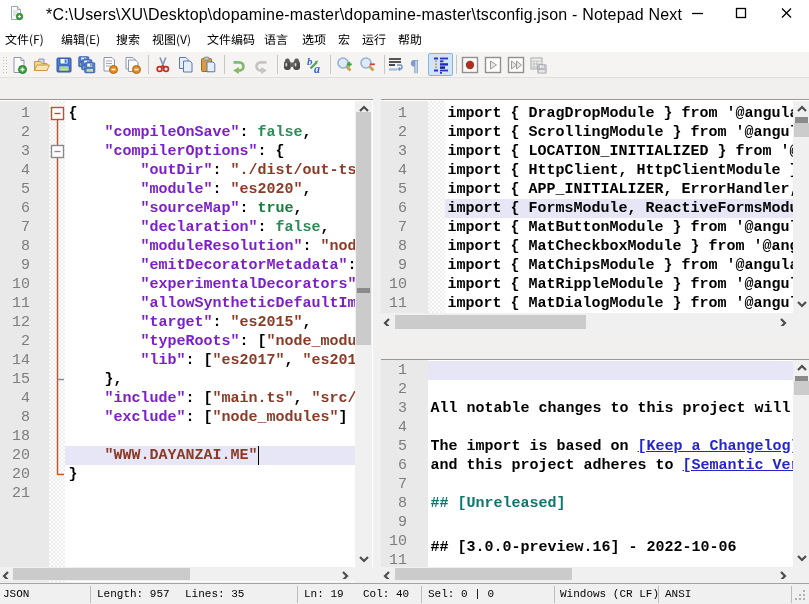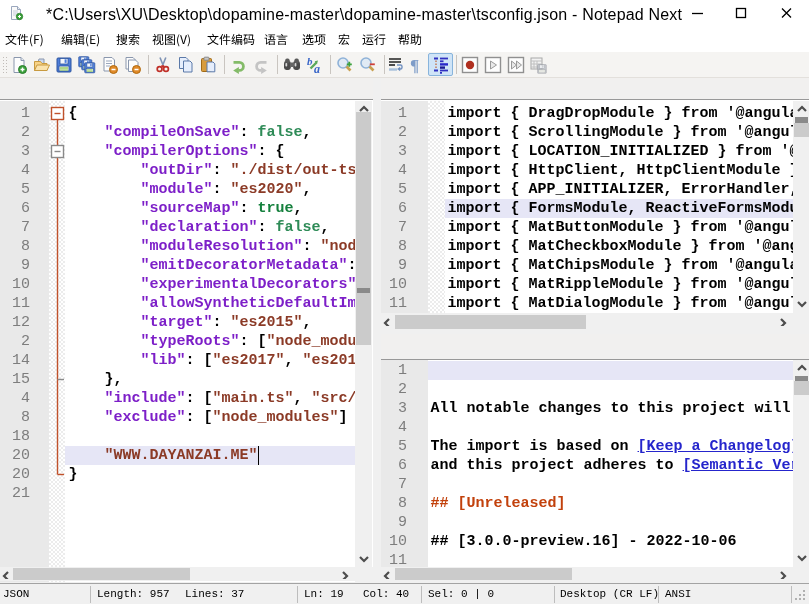--- a/index.html
+++ b/index.html
@@ -423,22 +423,22 @@
           <div class="num" style="top:115px">7</div>
           <div class="num" style="top:134px">8</div>
           <div class="num" style="top:153px">9</div>
           <div class="num" style="top:172px">10</div>
           <div class="num" style="top:191px">11</div>
         </div>
     <div style="position:absolute;left:0;top:0;width:100%;height:100%">
           <div class="cl" style="top:39px;left:49.5px"><span style="color:#000;">All notable changes to this project will be documented in this file.</span></div>
           <div class="cl" style="top:77px;left:49.5px"><span style="color:#000;">The import is based on </span><span style="color:#2525cc;text-decoration:underline;">[Keep a Changelog](keepachangelog.com/)</span></div>
           <div class="cl" style="top:96px;left:49.5px"><span style="color:#000;">and this project adheres to </span><span style="color:#2525cc;text-decoration:underline;">[Semantic Versioning](semver.org/)</span></div>
-          <div class="cl" style="top:134px;left:49.5px"><span style="color:#c2410c;font-weight:bold;">## [Unreleased]</span></div>
-          <div class="cl" style="top:172px;left:49.5px"><span style="color:#000;font-weight:bold;">## [3.0.0-preview.16] - 2022-10-06</span></div>
+          <div class="cl" style="top:134px;left:49.5px"><span style="color:#0f766e;font-weight:bold;">## [Unreleased]</span></div>
+          <div class="cl" style="top:178px;left:49.5px"><span style="color:#000;font-weight:bold;">## [3.0.0-preview.16] - 2022-10-06</span></div>
         </div>
   </div>
   <div class="vtrack" style="left:412px;top:26px;width:17px;height:207px">
     <div class="sarrow" style="left:2.5px;top:4px">
           <svg width="12" height="9" viewBox="0 0 12 9" style="display:block">
             <path d="M2 6 l4-4 4 4" fill="none" stroke="#4d4d4d" stroke-width="2.2"></path>
           </svg>
         </div>
     <div class="sarrow" style="left:2.5px;bottom:4px">
           <svg width="12" height="9" viewBox="0 0 12 9" style="display:block">
@@ -461,28 +461,28 @@
           </svg>
         </div>
     <div class="thumb" style="left:14px;top:1px;width:177px;height:12px"></div>
   </div>
 </div>
 
 <div id="statusbar">
   <div class="st" style="left:3px">JSON</div>
   <div class="ssep" style="left:90px"></div>
   <div class="st" style="left:97px">Length: 957</div>
-  <div class="st" style="left:185px">Lines: 37</div>
+  <div class="st" style="left:185px">Lines: 35</div>
   <div class="ssep" style="left:297px"></div>
   <div class="st" style="left:304px">Ln: 19</div>
   <div class="st" style="left:363px">Col: 40</div>
   <div class="ssep" style="left:421px"></div>
   <div class="st" style="left:428px">Sel: 0 | 0</div>
   <div class="ssep" style="left:554px"></div>
-  <div class="st" style="left:560px">Desktop (CR LF)</div>
+  <div class="st" style="left:560px">Windows (CR LF)</div>
   <div class="ssep" style="left:658px"></div>
   <div class="st" style="left:665px">ANSI</div>
   <div class="ssep" style="left:791px"></div>
   <svg width="12" height="12" style="position:absolute;right:2px;bottom:2px">
         <g fill="#b0b0b0">
           <rect x="8" y="8" width="2" height="2"></rect>
           <rect x="8" y="4" width="2" height="2"></rect>
           <rect x="4" y="8" width="2" height="2"></rect>
           <rect x="8" y="0" width="2" height="2"></rect>
           <rect x="4" y="4" width="2" height="2"></rect>

